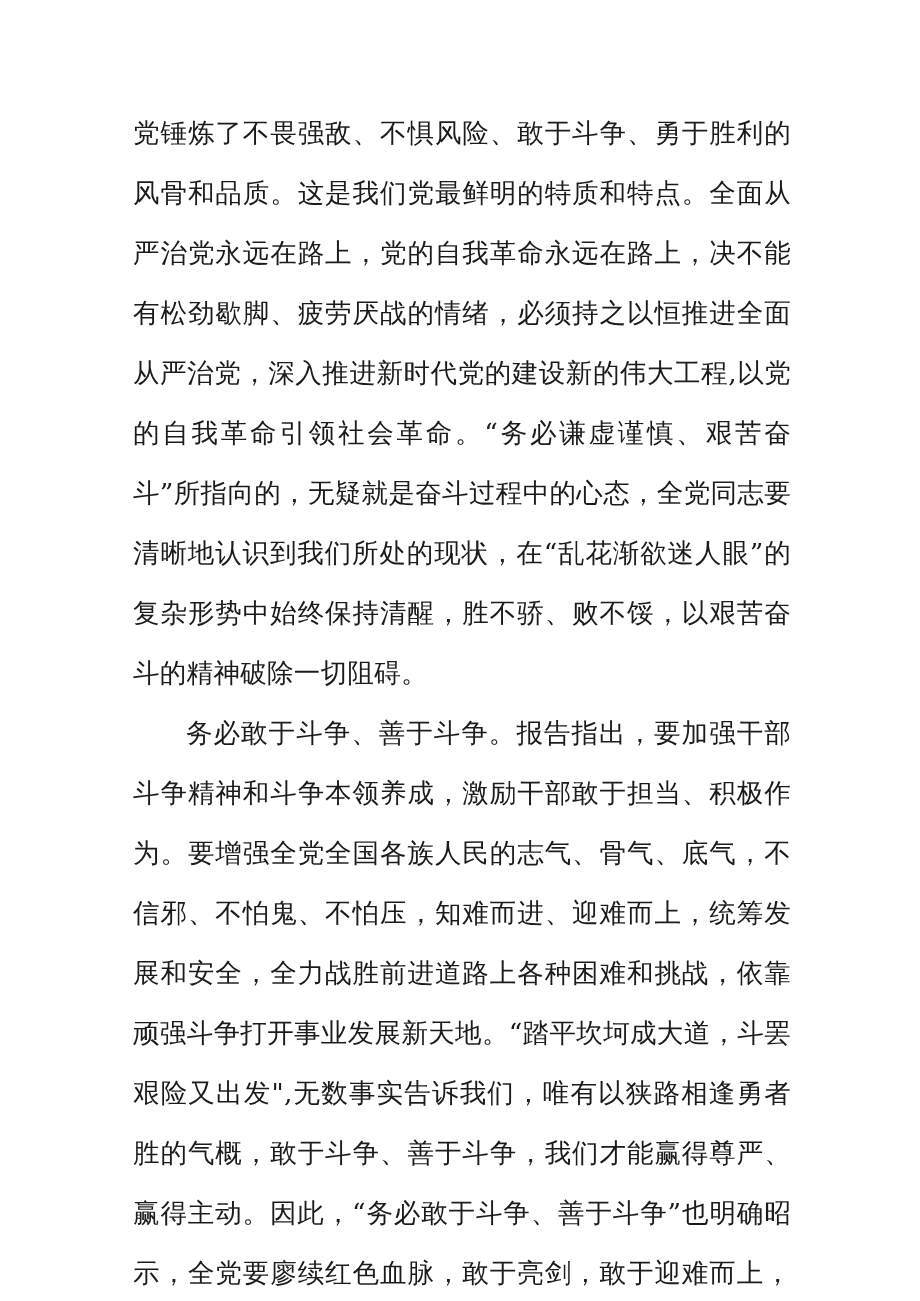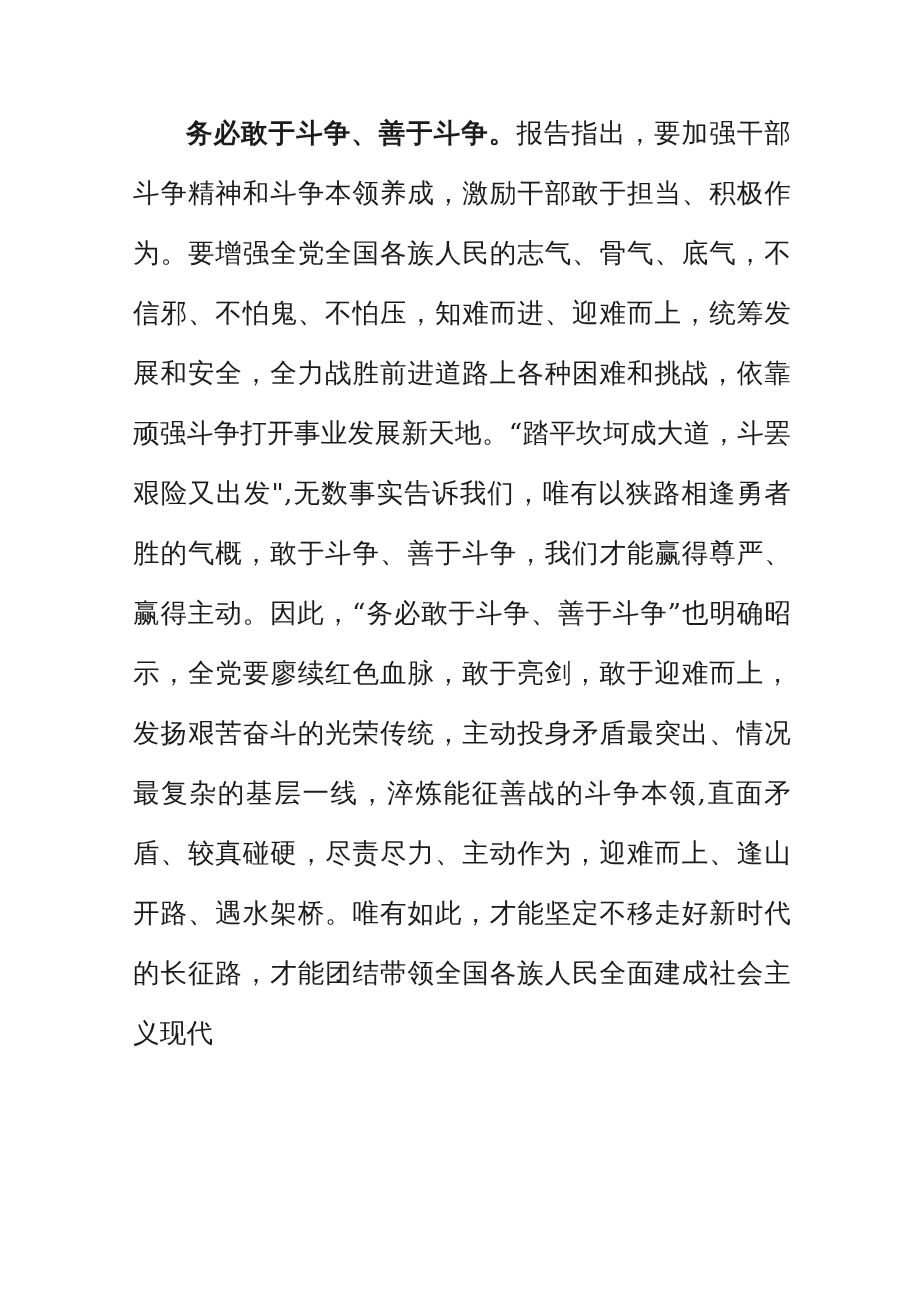--- a/index.html
+++ b/index.html
@@ -36,31 +36,34 @@
     font-weight: 400;
     -webkit-font-smoothing: antialiased;
   }
   .para + .para {
     margin-top: 0;
   }
   .para.first {
     text-indent: 0;
   }
   .run-bold {
-    font-weight: 700;
+    font-weight: 400;
   }
   .run-normal {
     font-weight: 400;
   }
 </style>
 </head>
 <body>
 
 <div class="page">
   <div class="doc-body">
 
+    <p class="para first">
+      <span class="run-normal">党锤炼了不畏强敌、不惧风险、敢于斗争、勇于胜利的风骨和品质。这是我们党最鲜明的特质和特点。全面从严治党永远在路上，党的自我革命永远在路上，决不能有松劲歇脚、疲劳厌战的情绪，必须持之以恒推进全面从严治党，深入推进新时代党的建设新的伟大工程,以党的自我革命引领社会革命。“务必谦虚谨慎、艰苦奋斗”所指向的，无疑就是奋斗过程中的心态，全党同志要清晰地认识到我们所处的现状，在“乱花渐欲迷人眼”的复杂形势中始终保持清醒，胜不骄、败不馁，以艰苦奋斗的精神破除一切阻碍。</span>
+    </p>
 
     <p class="para">
       <span class="run-bold">务必敢于斗争、善于斗争。</span><span class="run-normal">报告指出，要加强干部斗争精神和斗争本领养成，激励干部敢于担当、积极作为。要增强全党全国各族人民的志气、骨气、底气，不信邪、不怕鬼、不怕压，知难而进、迎难而上，统筹发展和安全，全力战胜前进道路上各种困难和挑战，依靠顽强斗争打开事业发展新天地。“踏平坎坷成大道，斗罢艰险又出发",无数事实告诉我们，唯有以狭路相逢勇者胜的气概，敢于斗争、善于斗争，我们才能赢得尊严、赢得主动。因此，“务必敢于斗争、善于斗争”也明确昭示，全党要廖续红色血脉，敢于亮剑，敢于迎难而上，发扬艰苦奋斗的光荣传统，主动投身矛盾最突出、情况最复杂的基层一线，淬炼能征善战的斗争本领,直面矛盾、较真碰硬，尽责尽力、主动作为，迎难而上、逢山开路、遇水架桥。唯有如此，才能坚定不移走好新时代的长征路，才能团结带领全国各族人民全面建成社会主义现代</span>
     </p>
 
   </div>
 </div>
 
 </body></html>

